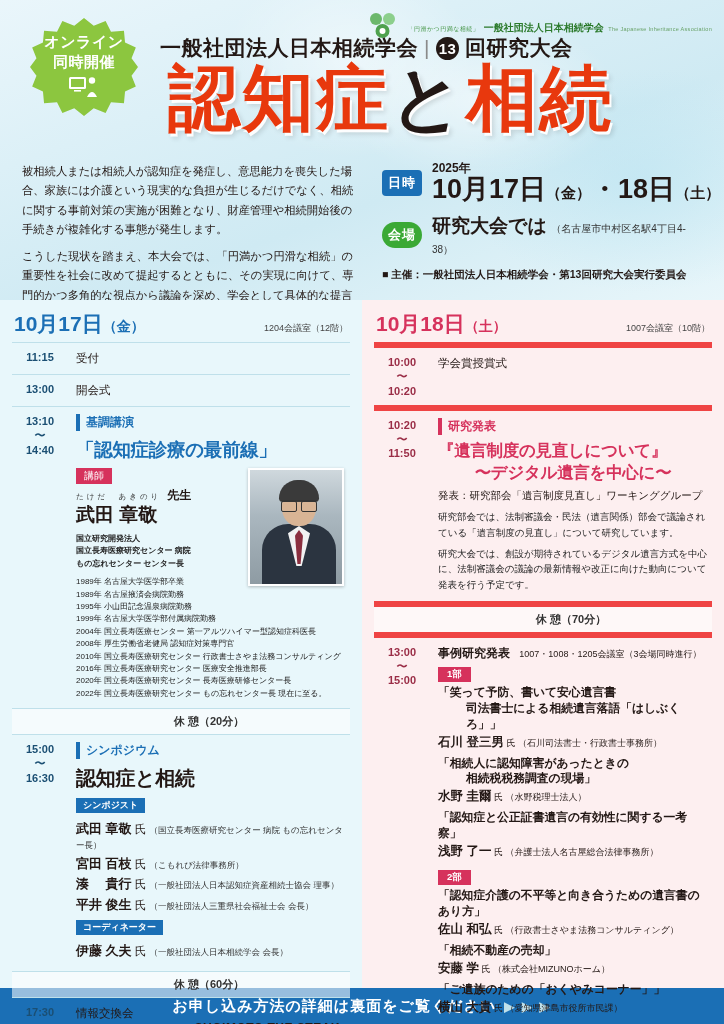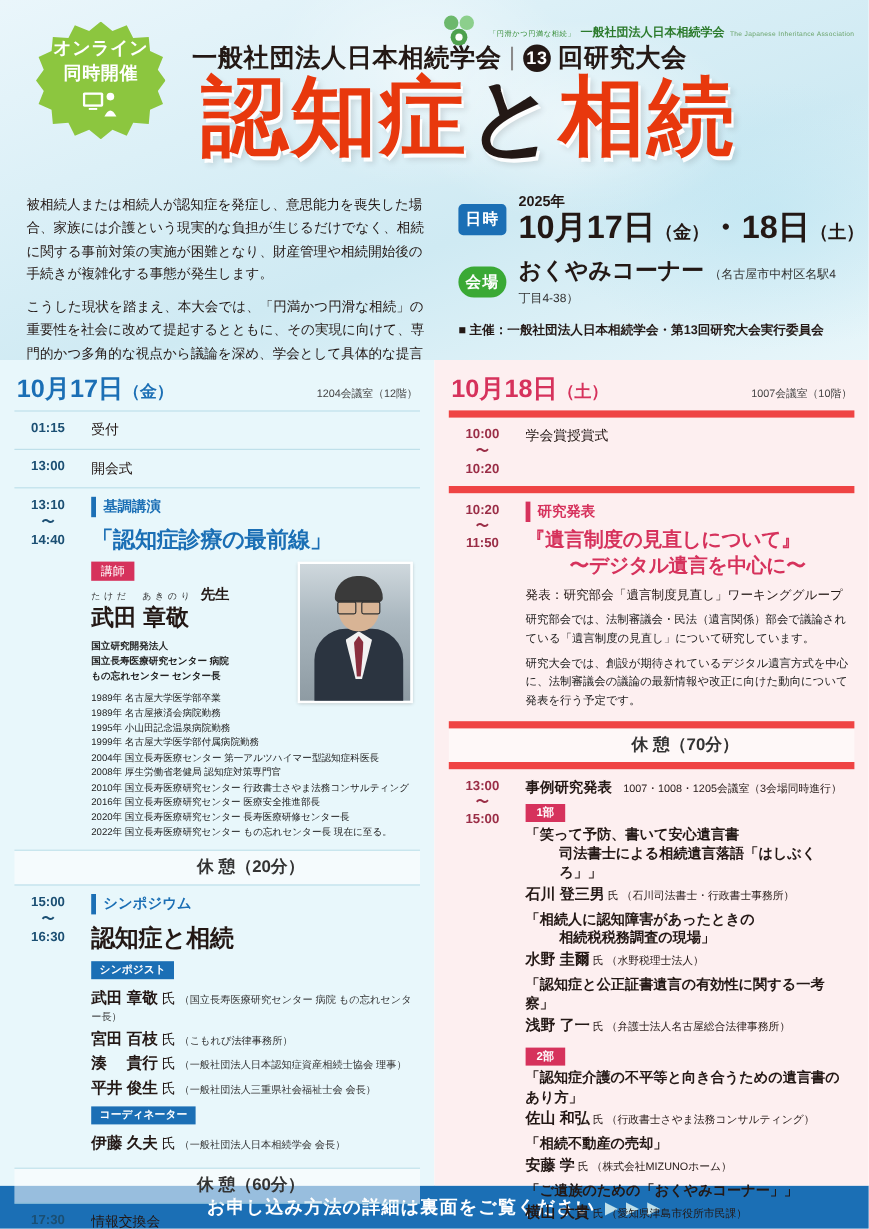--- a/index.html
+++ b/index.html
@@ -120,21 +120,21 @@
   .col-right .row:last-child { border-bottom: 1px solid #f3c8cf; }
   .time {
     flex: none; width: 56px; padding: 7px 2px; text-align: center;
     font-size: 11px; color: #1b4f73; line-height: 1.3; font-weight: bold;
   }
   .col-right .time { color: #9a2d46; }
   .cell { flex: 1; padding: 7px 4px 8px 8px; font-size: 11.5px; }
   .cell-plain { padding-top: 8px; }
 
   .break-row { background: rgba(255,255,255,0.55); }
-  .break-row .cell { text-align: center; font-size: 14px; padding: 5px; font-weight: bold; color: #333; }
+  .break-row .cell { text-align: center; font-size: 11px; padding: 5px; font-weight: bold; color: #333; }
 
   .sect-label {
     display: inline-block; font-size: 12px; font-weight: bold; color: #1b6fb5;
     border-left: 4px solid #1b6fb5; padding-left: 6px; margin-bottom: 4px;
   }
   .col-right .sect-label { color: #d6325c; border-left-color: #d6325c; }
 
   .lecture-title {
     font-size: 18.5px; font-weight: bold; color: #1b6fb5; margin: 2px 0 6px 0;
     letter-spacing: -0.3px;
@@ -263,41 +263,41 @@
     <div class="inforow">
       <span class="tag">日時</span>
       <span class="dateval">
         <span class="y">2025年</span>
         <span class="d"><span>10月17日</span><small>（金）</small><span>・</span><span>18日</span><small>（土）</small></span>
       </span>
     </div>
     <div class="inforow">
       <span class="tag green">会場</span>
       <span class="venue">
-        <span class="name">おくやみコーナー</span>
+        <span class="name">研究大会では</span>
         <span class="addr">（名古屋市中村区名駅4丁目4-38）</span>
       </span>
     </div>
   </div>
 
   <div class="org">■ 主催：一般社団法人日本相続学会・第13回研究大会実行委員会</div>
 </div>
 
 <div class="columns">
 
   <div class="col col-left">
     <div class="col-head">
       <span class="day"><span>10月17日</span><small>（金）</small></span>
       <span class="room">1204会議室（12階）</span>
     </div>
 
     <div class="sched">
 
       <div class="row">
-        <div class="time">01:15</div>
+        <div class="time">11:15</div>
         <div class="cell cell-plain">受付</div>
       </div>
 
       <div class="row">
         <div class="time">13:00</div>
         <div class="cell cell-plain">開会式</div>
       </div>
 
       <div class="row">
         <div class="time" style="white-space:pre-line">13:10

